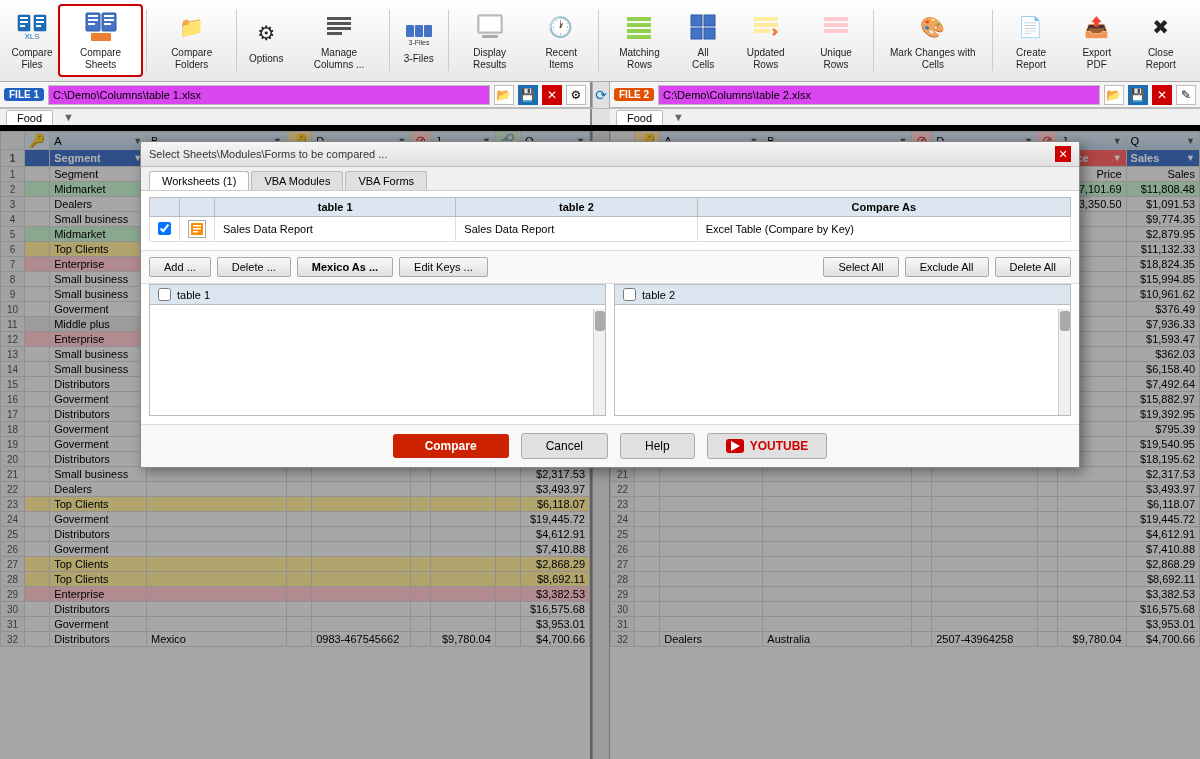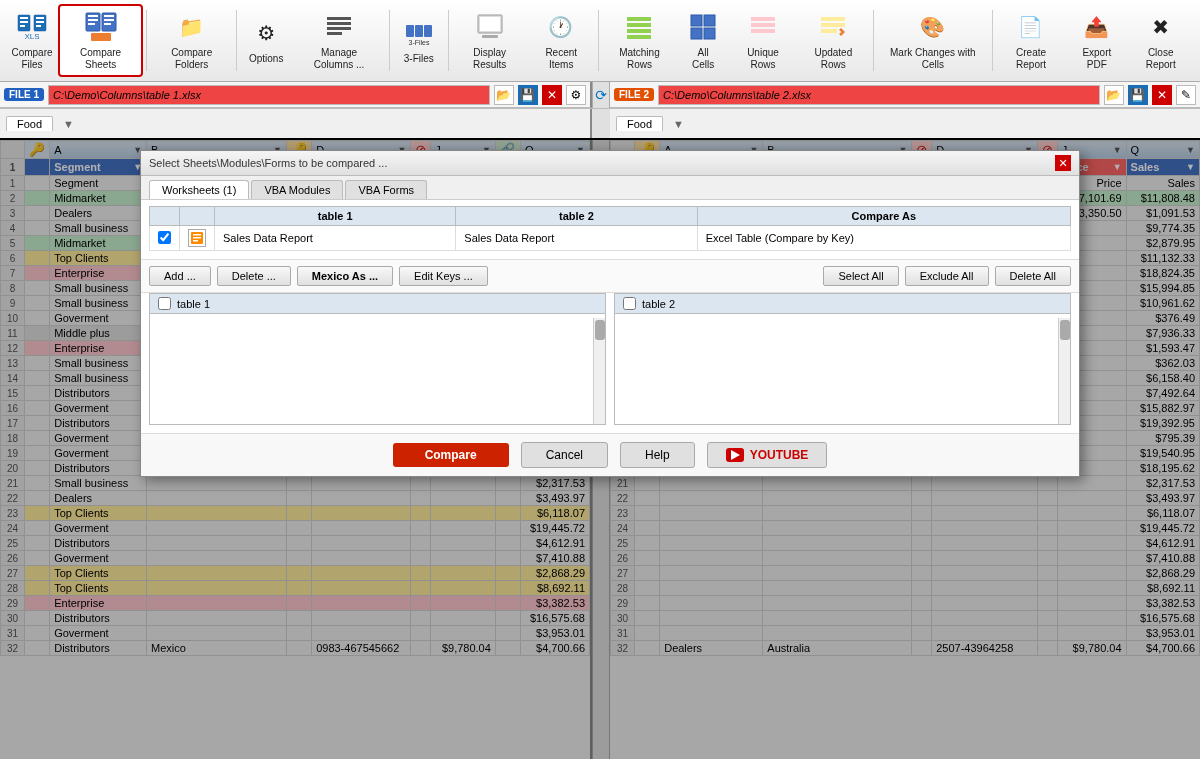--- a/index.html
+++ b/index.html
@@ -62,22 +62,21 @@
       padding: 1px 5px;
       border-radius: 3px;
     }
     .file-badge.file2 { background: #e05000; }
     .file-path-input {
       flex: 1;
       height: 20px;
       border: 1px solid #bbb;
       padding: 0 4px;
       font-size: 11px;
-      background: #ef4444;
-      font-style: italic;
+      background: #d946ef;
     }
     .file-icon-btn {
       width: 20px;
       height: 20px;
       border: 1px solid #bbb;
       background: white;
       cursor: pointer;
       display: flex;
       align-items: center;
       justify-content: center;
@@ -488,40 +487,40 @@
         <rect x="15" y="2" width="11" height="11" fill="#4472c4" stroke="#2a5aaa"></rect>
         <rect x="2" y="15" width="11" height="11" fill="#4472c4" stroke="#2a5aaa"></rect>
         <rect x="15" y="15" width="11" height="11" fill="#4472c4" stroke="#2a5aaa"></rect>
       </svg>
     </div>
     <span>All Cells</span>
   </div>
   <div class="toolbar-item">
     <div class="toolbar-icon">
       <svg width="28" height="28" viewBox="0 0 28 28">
-        <rect x="2" y="4" width="24" height="4" fill="#ffc7ce"></rect>
-        <rect x="2" y="10" width="24" height="4" fill="#ffc7ce"></rect>
-        <rect x="2" y="16" width="24" height="4" fill="#ffc7ce"></rect>
-      </svg>
-    </div>
-    <span>Unique
-Rows</span>
-  </div>
-  <div class="toolbar-item">
-    <div class="toolbar-icon">
-      <svg width="28" height="28" viewBox="0 0 28 28">
         <rect x="2" y="4" width="24" height="4" fill="#ffeb9c"></rect>
         <rect x="2" y="10" width="24" height="4" fill="#ffeb9c"></rect>
         <rect x="2" y="16" width="16" height="4" fill="#ffeb9c"></rect>
         <path d="M22 15 L26 19 L22 23 L20 21 L22.5 19 L20 17Z" fill="#ed7d31"></path>
       </svg>
     </div>
     <span>Updated
 Rows</span>
   </div>
+  <div class="toolbar-item">
+    <div class="toolbar-icon">
+      <svg width="28" height="28" viewBox="0 0 28 28">
+        <rect x="2" y="4" width="24" height="4" fill="#ffc7ce"></rect>
+        <rect x="2" y="10" width="24" height="4" fill="#ffc7ce"></rect>
+        <rect x="2" y="16" width="24" height="4" fill="#ffc7ce"></rect>
+      </svg>
+    </div>
+    <span>Unique
+Rows</span>
+  </div>
   <div class="toolbar-separator"></div>
   <div class="toolbar-item">
     <div class="toolbar-icon">🎨</div>
     <span>Mark Changes
 with Cells</span>
   </div>
   <div class="toolbar-separator"></div>
   <div class="toolbar-item">
     <div class="toolbar-icon">📄</div>
     <span>Create
@@ -557,21 +556,21 @@
   <div class="file-bar" style="flex:1;">
     <span class="file-badge file2">FILE 2</span>
     <input type="text" class="file-path-input" value="C:\Demo\Columns\table 2.xlsx" style="flex: 1 1 0%;">
     <button class="file-icon-btn">📂</button>
     <button class="file-icon-btn" style="background:#1a6db5;color:white;border:none;">💾</button>
     <button class="file-icon-btn" style="background:#cc0000;color:white;border:none;">✕</button>
     <button class="file-icon-btn">✎</button>
   </div>
 </div>
 
-<div style="display:flex; border-bottom:2px solid #000000; background:#f0f0f0; height:31px;">
+<div style="display:flex; border-bottom:6px solid #000000; background:#f0f0f0; height:22px;">
   <div style="flex:1; display:flex; align-items:center; padding:0 6px; border-right:2px solid #888;">
     <span style="font-size:11px; padding:1px 10px; background:white; border:1px solid #bbb; border-bottom:none; border-radius:2px 2px 0 0;">Food</span>
     <span style="font-size:11px; padding:1px 6px; color:#666; cursor:pointer; margin-left:4px;">▼</span>
   </div>
   <div style="width:18px; background:#e0e0e0;"></div>
   <div style="flex:1; display:flex; align-items:center; padding:0 6px;">
     <span style="font-size:11px; padding:1px 10px; background:white; border:1px solid #bbb; border-bottom:none; border-radius:2px 2px 0 0;">Food</span>
     <span style="font-size:11px; padding:1px 6px; color:#666; cursor:pointer; margin-left:4px;">▼</span>
   </div>
 </div>

